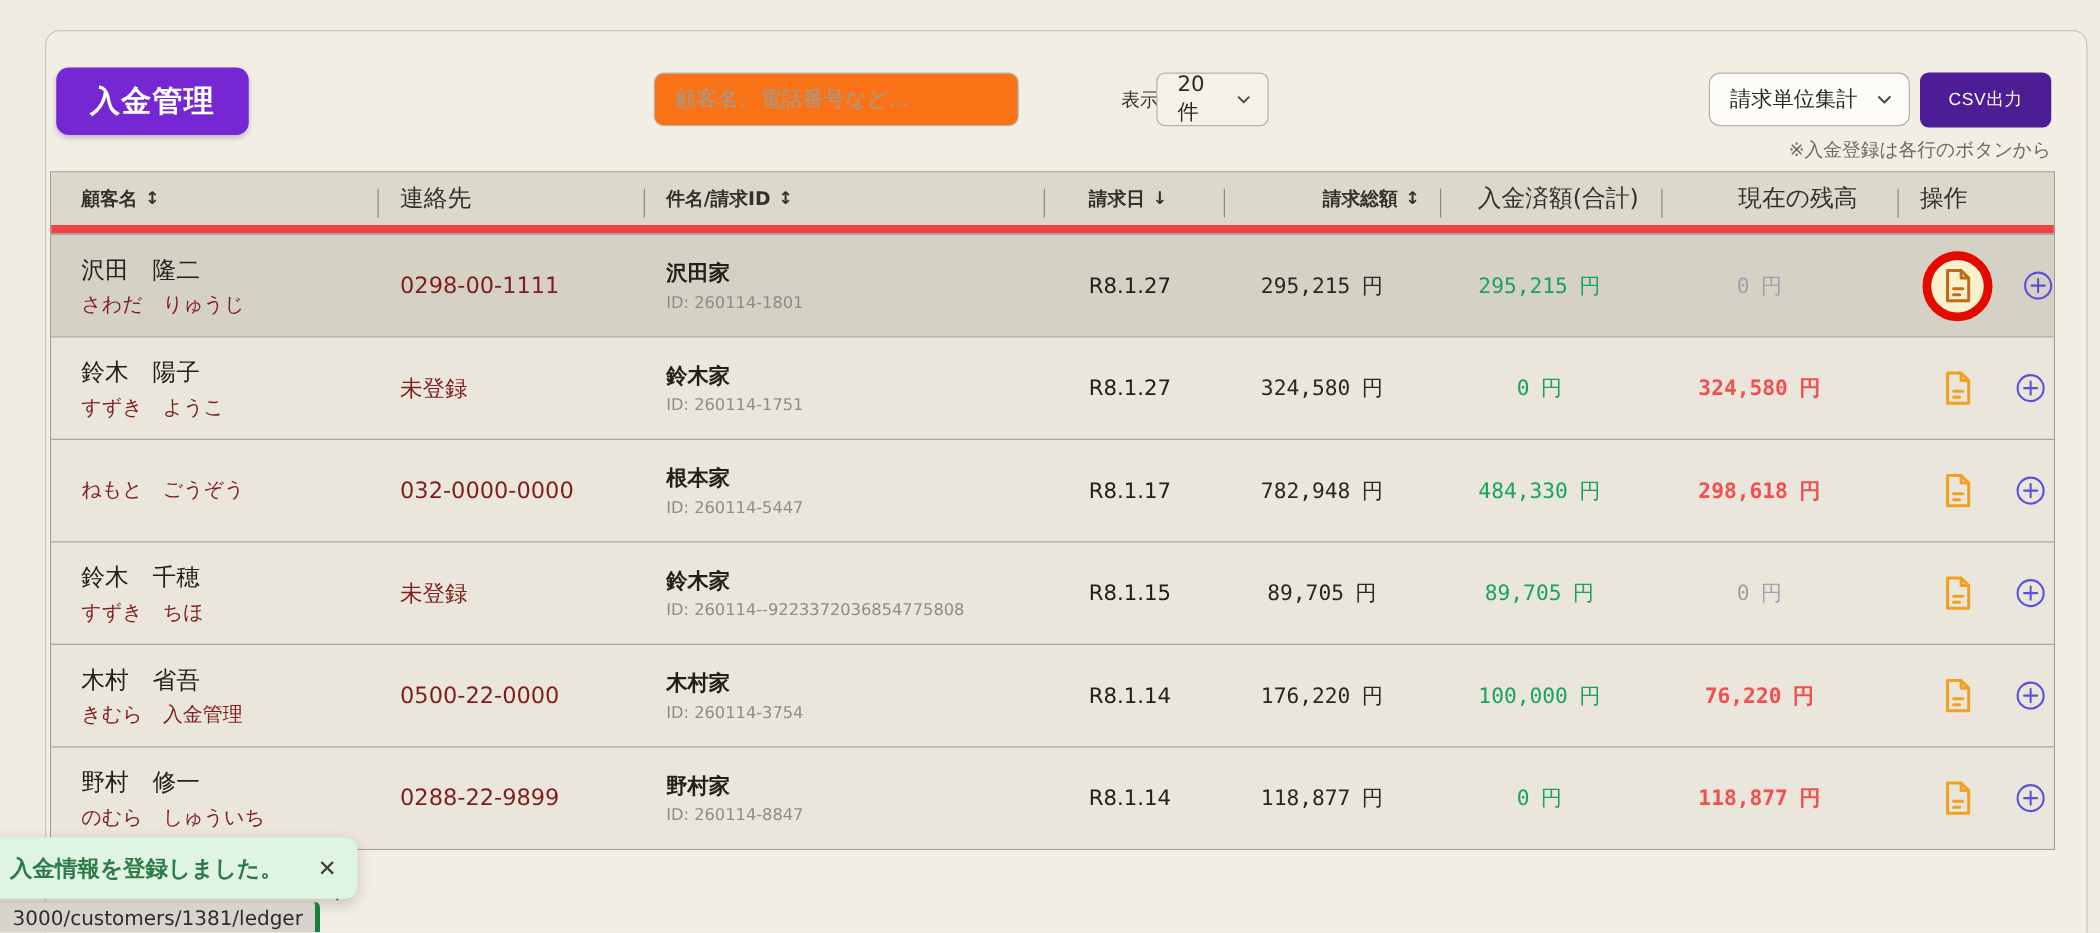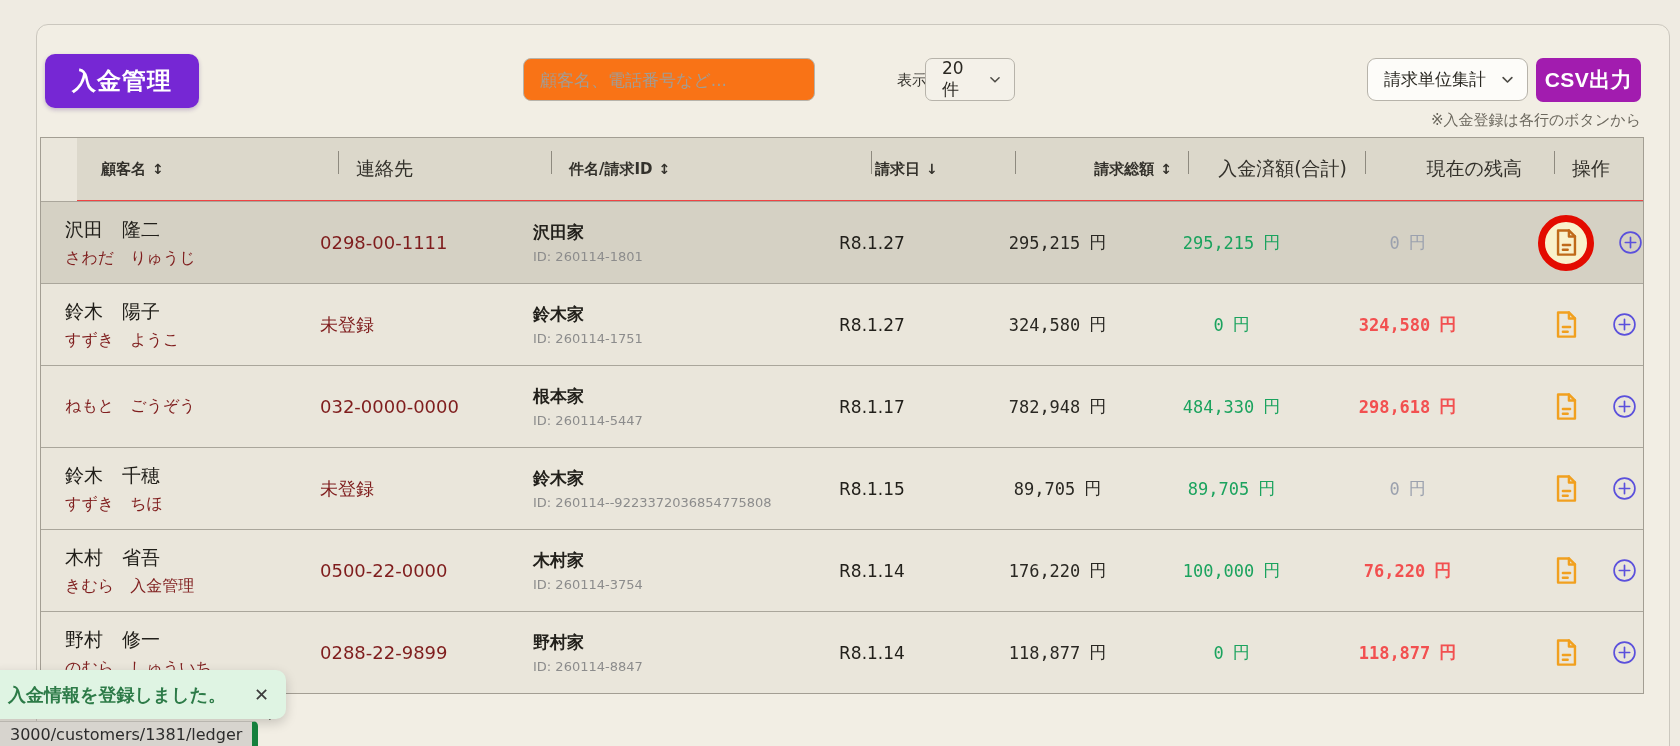--- a/index.html
+++ b/index.html
@@ -31,48 +31,48 @@
   .per-page-label { position:absolute; left:860px; top:46px; font-size:15px; color:#33312b; }
   .select-box {
     position:absolute; height:43px; display:flex; align-items:center; justify-content:space-between;
     border:1px solid #b7b3aa; border-radius:7px; padding:0 12px 0 16px;
     font-size:17px; color:#2b2923; cursor:pointer; gap:10px;
   }
   .per-page-select { left:888px; top:33px; width:90px; background:#f4f1e9; }
   .agg-select { left:1330px; top:33px; width:161px; background:#fdfcf9; border-radius:9px; }
   .csv-button {
     position:absolute; left:1499px; top:33px; width:105px; height:44px;
-    background:#a21caf; color:#ffffff; border:none; border-radius:7px;
-    font-size:21px; font-weight:bold; letter-spacing:.5px;
+    background:#4c1d95; color:#ffffff; border:none; border-radius:7px;
+    font-size:14px; font-weight:normal; letter-spacing:.5px;
     display:flex; align-items:center; justify-content:center;
   }
   .note { position:absolute; left:0; top:86px; width:1604px; text-align:right; font-size:15px; color:#6d695f; }
   
   .table {
     position:absolute; left:3px; top:112px; width:1604px;
     border:1px solid #a39e93; background:#eae6db;
   }
   .grid-cols {
     display:grid;
     grid-template-columns:261px 213px 320px 144px 173px 177px 189px 127px;
   }
-  .thead { background:#dcd8cb; border-bottom:1px solid #ef4444; height:63px;margin-left:36px; }
+  .thead { background:#dcd8cb; border-bottom:7px solid #ef4444; height:49px; }
   .th {
     position:relative; display:flex; align-items:center; color:#33312b;
   }
   .th:not(:first-child)::before {
     content:""; position:absolute; left:0; top:13px; height:23px; width:1px; background:#8e8a7f;
   }
   .th.sortable { font-size:15px; font-weight:600; cursor:pointer; }
   .th.plain { font-size:19px; font-weight:500; }
   .sort-arrow { font-size:14px; margin-left:6px; }
   .c0 { padding-left:24px; }
   .c1 { padding-left:18px; }
   .c2 { padding-left:18px; }
-  .c3 { padding-left:4px; }
+  .c3 { padding-left:36px; }
   .c4 { justify-content:flex-end; padding-right:16px; }
   .c5 { justify-content:flex-end; padding-right:18px; }
   .c6 { justify-content:flex-end; padding-right:32px; }
   .c7 { padding-left:18px; }
   .tr { height:82px; border-top:1px solid #aaa69b; background:#eae6db; }
   .tr.highlighted { background:#d5d1c4; }
   .td { display:flex; flex-direction:column; justify-content:center; }
   .td.money { flex-direction:row; align-items:center; }
   .cust-name { font-size:19px; color:#22201b; margin-bottom:5px; }
   .cust-kana { font-size:16px; color:#7f1d1d; }
@@ -103,21 +103,21 @@
   .toast {
     position:absolute; left:-14px; top:670px; height:49px; z-index:10;
     background:#dff4e3; border-radius:10px; box-shadow:0 4px 12px rgba(0,0,0,.18);
     display:flex; align-items:center; padding:0 17px 0 22px; gap:28px;
   }
   .toast-msg { font-size:18px; font-weight:bold; color:#2d7b48; }
   .toast-close { border:none; background:transparent; font-size:18px; color:#3c3c3c; cursor:pointer; padding:0; }
   .partial-status { position:absolute; left:262px; top:701px; font-size:17px; color:#3b3933; z-index:1; }
   .url-chip {
     position:absolute; left:0; top:721px; height:25px; z-index:11;
-    background:#d7d4ce; border-top:1px solid #b9b6af; border-right:6px solid #15803d;
+    background:#d7d4ce; border-top:1px solid #b9b6af; border-right:4px solid #15803d;
     border-radius:0 5px 0 0; display:flex; align-items:center; padding:0 10px;
     font-size:16px; color:#2c2c2c;
   }
 </style>
 </head>
 <body>
 
 <div class="card">
 
   <div class="title-badge">入金管理</div>

